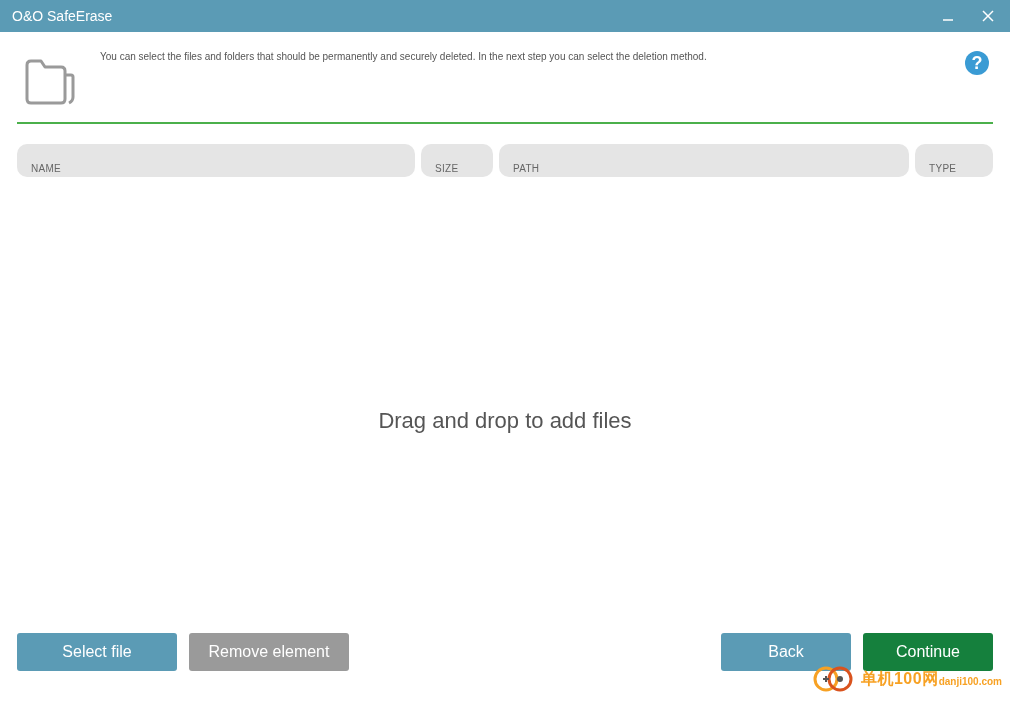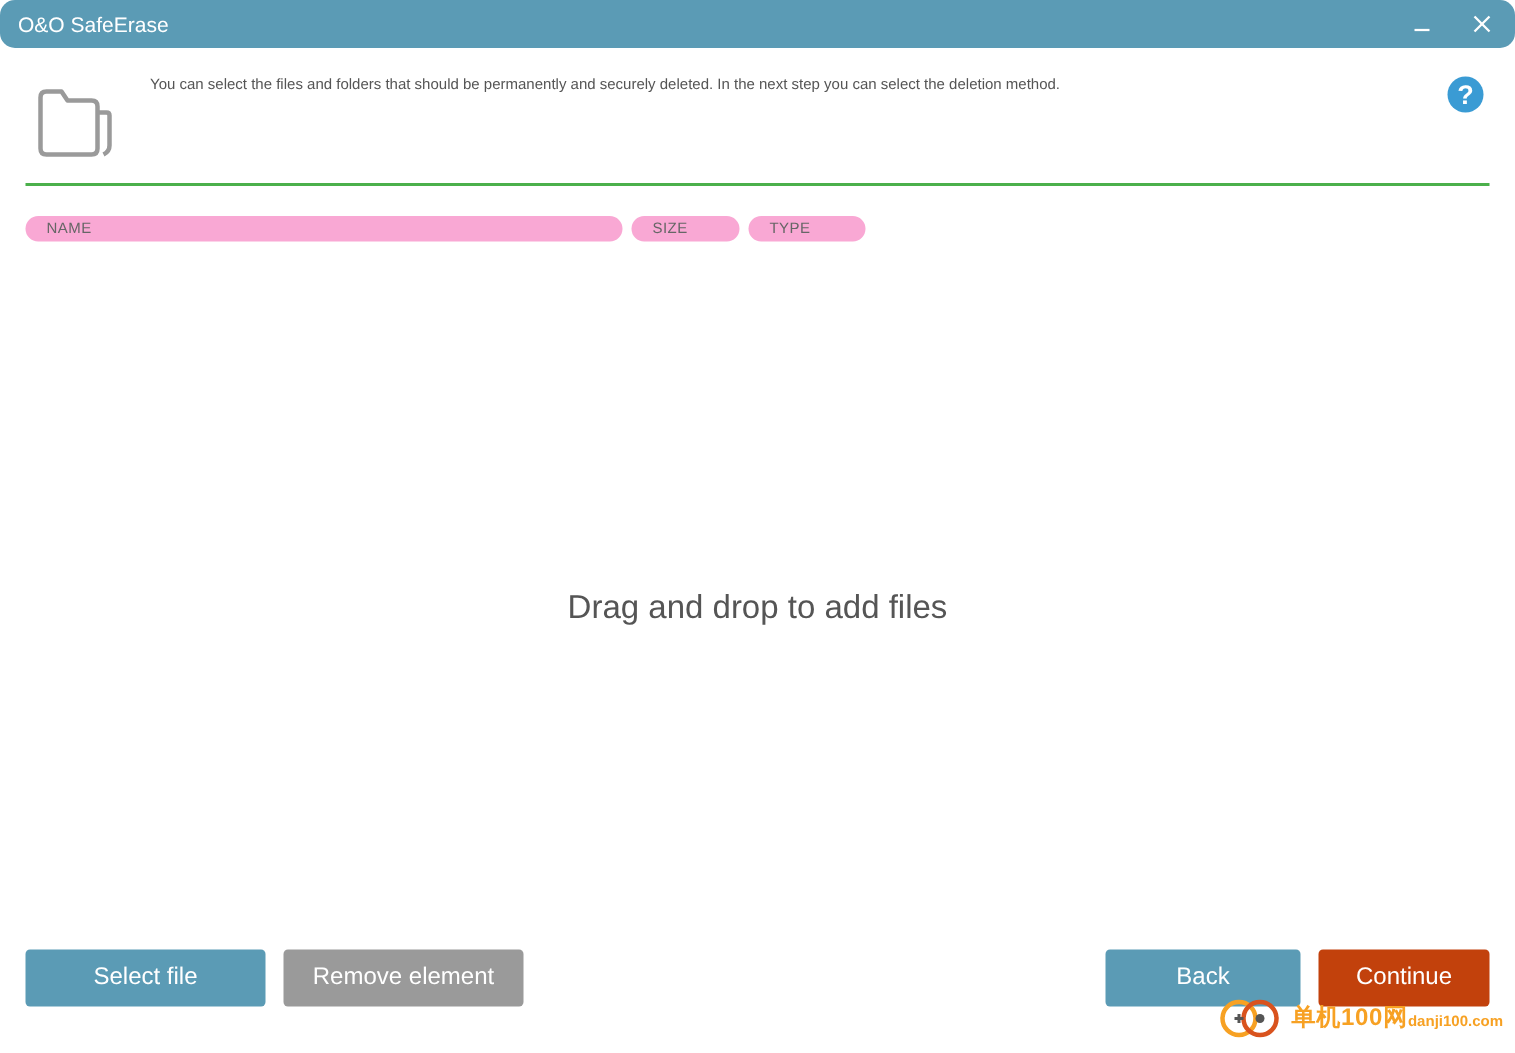--- a/index.html
+++ b/index.html
@@ -15,21 +15,20 @@
       overflow: hidden;
       position: relative;
     }
     .titlebar {
       height: 32px;
       background: #5b9bb5;
       display: flex;
       align-items: center;
       padding: 0 12px;
       color: #ffffff;
-      border-radius: 10px;
     }
     .titlebar-title {
       font-size: 14px;
       font-weight: 300;
       flex: 1;
     }
     .titlebar-controls {
       display: flex;
       gap: 20px;
       align-items: center;
@@ -81,23 +80,23 @@
       height: 2px;
       background: #4bb04b;
       margin: 0 17px;
     }
     .columns-row {
       display: flex;
       gap: 6px;
       padding: 20px 17px 0 17px;
     }
     .col-header {
-      background: #f9a8d4;
+      background: #e5e5e5;
       border-radius: 10px;
-      padding: 3px 12px 3px 14px;
+      padding: 19px 12px 3px 14px;
       font-size: 10px;
       color: #666;
       letter-spacing: 0.3px;
     }
     .col-name { flex: 0 0 398px; }
     .col-size { flex: 0 0 72px; }
     .col-path { flex: 1; }
     .col-type { flex: 0 0 78px; }
     .dropzone {
       flex: 1;
@@ -138,22 +137,22 @@
     }
     .btn-primary {
       background: #5b9bb5;
       width: 160px;
     }
     .btn-secondary {
       background: #9a9a9a;
       width: 160px;
     }
     .btn-disabled {
-      background: #c2410c;
-      width: 114px;
+      background: #15803d;
+      width: 130px;
     }
     .footer-spacer {
       flex: 1;
     }
     .btn-back { width: 130px; }
     .watermark {
       position: absolute;
       right: 8px;
       bottom: 8px;
       display: flex;
@@ -216,20 +215,21 @@
       <text x="13" y="19" font-size="18" font-weight="700" fill="#ffffff" text-anchor="middle" font-family="Segoe UI">?</text>
     </svg>
   </div>
 </div>
 
 <div class="divider-green"></div>
 
 <div class="columns-row">
   <div class="col-header col-name">NAME</div>
   <div class="col-header col-size">SIZE</div>
+  <div class="col-header col-path">PATH</div>
   <div class="col-header col-type">TYPE</div>
 </div>
 
 <div class="content-area">
   <div class="dropzone">
     <div class="dropzone-text">Drag and drop to add files</div>
   </div>
 </div>
 
 <div class="footer">

